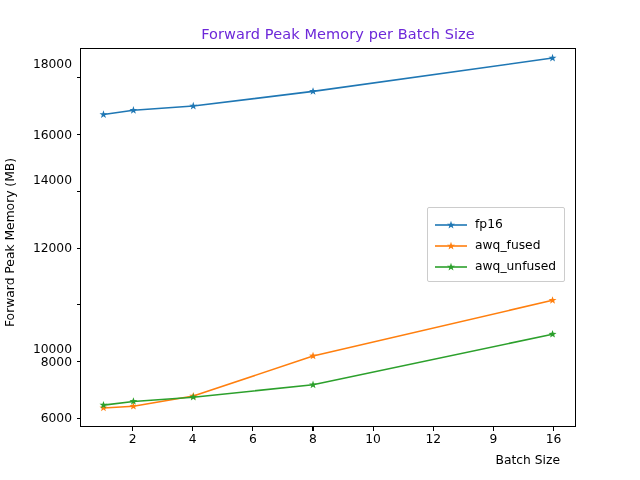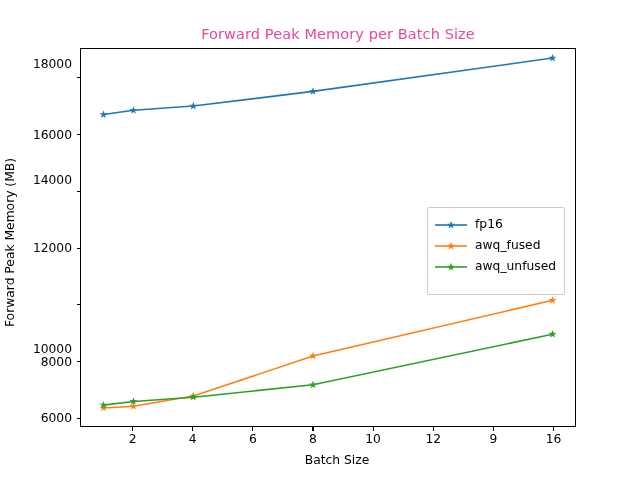--- a/index.html
+++ b/index.html
@@ -19,21 +19,21 @@
     height: 480px;
     background: #ffffff;
   }
   #chart-title {
     position: absolute;
     left: 0;
     right: 0;
     top: 26px;
     text-align: center;
     font-size: 14.5px;
-    color: #ec4899;
+    color: #6d28d9;
     letter-spacing: 0.1px;
     margin-left: 36px;
   }
   #plot-area {
     position: absolute;
     left: 80px;
     top: 48px;
     width: 496px;
     height: 379px;
     border: 1.05px solid #000000;
@@ -73,24 +73,24 @@
   }
   #x-tick-labels {
     position: absolute;
     left: 0;
     top: 432px;
     width: 640px;
     height: 20px;
   }
   #x-axis-label {
     position: absolute;
-    left: 89px;
+    left: 64px;
     width: 496px;
     top: 453px;
-    text-align: center;
+    text-align: right;
     font-size: 12.3px;
     color: #000000;
   }
   #y-axis-label {
     position: absolute;
     left: 0px;
     top: 0px;
     width: 480px;
     height: 20px;
     transform-origin: 0 0;
@@ -107,21 +107,21 @@
     position: relative;
     left: -2.5px;
   }
   #legend {
     position: absolute;
     left: 427px;
     top: 207px;
     border: 0.8px solid #cccccc;
     border-radius: 2px;
     background: rgba(255,255,255,0.92);
-    padding: 5px 8px 18px 6px;
+    padding: 5px 8px 5px 6px;
     box-sizing: border-box;
   }
   .legend-row {
     display: flex;
     align-items: center;
     height: 21px;
   }
   .legend-sample {
     width: 34px;
     height: 14px;

